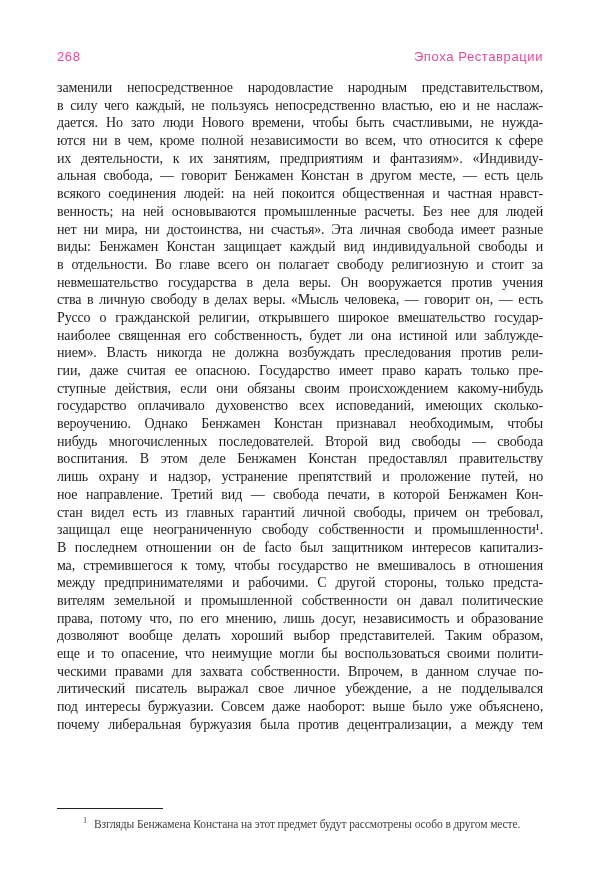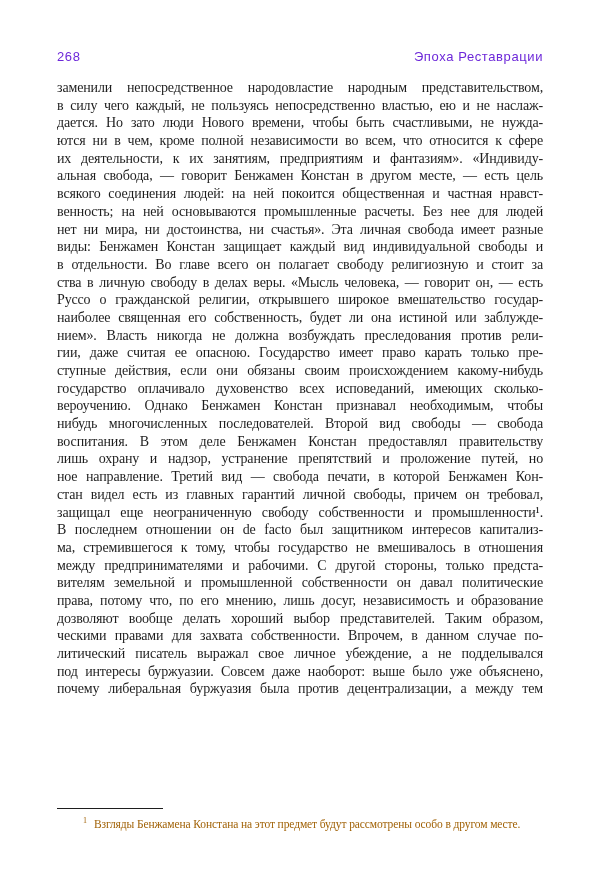--- a/index.html
+++ b/index.html
@@ -19,21 +19,21 @@
     top: 49px;
     left: 57px;
     width: 486px;
     display: flex;
     justify-content: space-between;
     align-items: baseline;
     font-family: "Liberation Sans", sans-serif;
     font-size: 13px;
     font-weight: 400;
     letter-spacing: 0.6px;
-    color: #6d28d9;
+    color: #ec4899;
   }
   .body-text {
     position: absolute;
     top: 79px;
     left: 57px;
     width: 486px;
     font-family: "Liberation Serif", serif;
     font-size: 14px;
     letter-spacing: -0.15px;
     color: #1e1e1e;
@@ -44,21 +44,21 @@
     text-align: justify;
     text-align-last: justify;
     overflow: hidden;
   }
   .footnote {
     position: absolute;
     top: 808px;
     left: 57px;
     width: 486px;
     font-family: "Liberation Serif", serif;
-    color: #a16207;
+    color: #404040;
   }
   .footnote-rule {
     width: 106px;
     height: 0;
     border-top: 1.5px solid #1e1e1e;
     margin-bottom: 5px;
   }
   .footnote-line {
     font-size: 11.5px;
     line-height: 14px;
@@ -85,40 +85,42 @@
       <div class="line">в силу чего каждый, не пользуясь непосредственно властью, ею и не наслаж-</div>
       <div class="line">дается. Но зато люди Нового времени, чтобы быть счастливыми, не нужда-</div>
       <div class="line">ются ни в чем, кроме полной независимости во всем, что относится к сфере</div>
       <div class="line">их деятельности, к их занятиям, предприятиям и фантазиям». «Индивиду-</div>
       <div class="line">альная свобода, — говорит Бенжамен Констан в другом месте, — есть цель</div>
       <div class="line">всякого соединения людей: на ней покоится общественная и частная нравст-</div>
       <div class="line">венность; на ней основываются промышленные расчеты. Без нее для людей</div>
       <div class="line">нет ни мира, ни достоинства, ни счастья». Эта личная свобода имеет разные</div>
       <div class="line">виды: Бенжамен Констан защищает каждый вид индивидуальной свободы и</div>
       <div class="line">в отдельности. Во главе всего он полагает свободу религиозную и стоит за</div>
+      <div class="line">невмешательство государства в дела веры. Он вооружается против учения</div>
       <div class="line">ства в личную свободу в делах веры. «Мысль человека, — говорит он, — есть</div>
       <div class="line">Руссо о гражданской религии, открывшего широкое вмешательство государ-</div>
       <div class="line">наиболее священная его собственность, будет ли она истиной или заблужде-</div>
       <div class="line">нием». Власть никогда не должна возбуждать преследования против рели-</div>
       <div class="line">гии, даже считая ее опасною. Государство имеет право карать только пре-</div>
       <div class="line">ступные действия, если они обязаны своим происхождением какому-нибудь</div>
       <div class="line">государство оплачивало духовенство всех исповеданий, имеющих сколько-</div>
       <div class="line">вероучению. Однако Бенжамен Констан признавал необходимым, чтобы</div>
       <div class="line">нибудь многочисленных последователей. Второй вид свободы — свобода</div>
       <div class="line">воспитания. В этом деле Бенжамен Констан предоставлял правительству</div>
       <div class="line">лишь охрану и надзор, устранение препятствий и проложение путей, но</div>
       <div class="line">ное направление. Третий вид — свобода печати, в которой Бенжамен Кон-</div>
       <div class="line">стан видел есть из главных гарантий личной свободы, причем он требовал,</div>
       <div class="line">защищал еще неограниченную свободу собственности и промышленности¹.</div>
       <div class="line">В последнем отношении он de facto был защитником интересов капитализ-</div>
       <div class="line">ма, стремившегося к тому, чтобы государство не вмешивалось в отношения</div>
       <div class="line">между предпринимателями и рабочими. С другой стороны, только предста-</div>
       <div class="line">вителям земельной и промышленной собственности он давал политические</div>
       <div class="line">права, потому что, по его мнению, лишь досуг, независимость и образование</div>
       <div class="line">дозволяют вообще делать хороший выбор представителей. Таким образом,</div>
+      <div class="line">еще и то опасение, что неимущие могли бы воспользоваться своими полити-</div>
       <div class="line">ческими правами для захвата собственности. Впрочем, в данном случае по-</div>
       <div class="line">литический писатель выражал свое личное убеждение, а не подделывался</div>
       <div class="line">под интересы буржуазии. Совсем даже наоборот: выше было уже объяснено,</div>
       <div class="line">почему либеральная буржуазия была против децентрализации, а между тем</div>
     </div>
 
   <div class="footnote">
     <div class="footnote-rule"></div>
     <div class="footnote-line">
       <sup>1</sup><span>Взгляды Бенжамена Констана на этот предмет будут рассмотрены особо в другом месте.</span>

